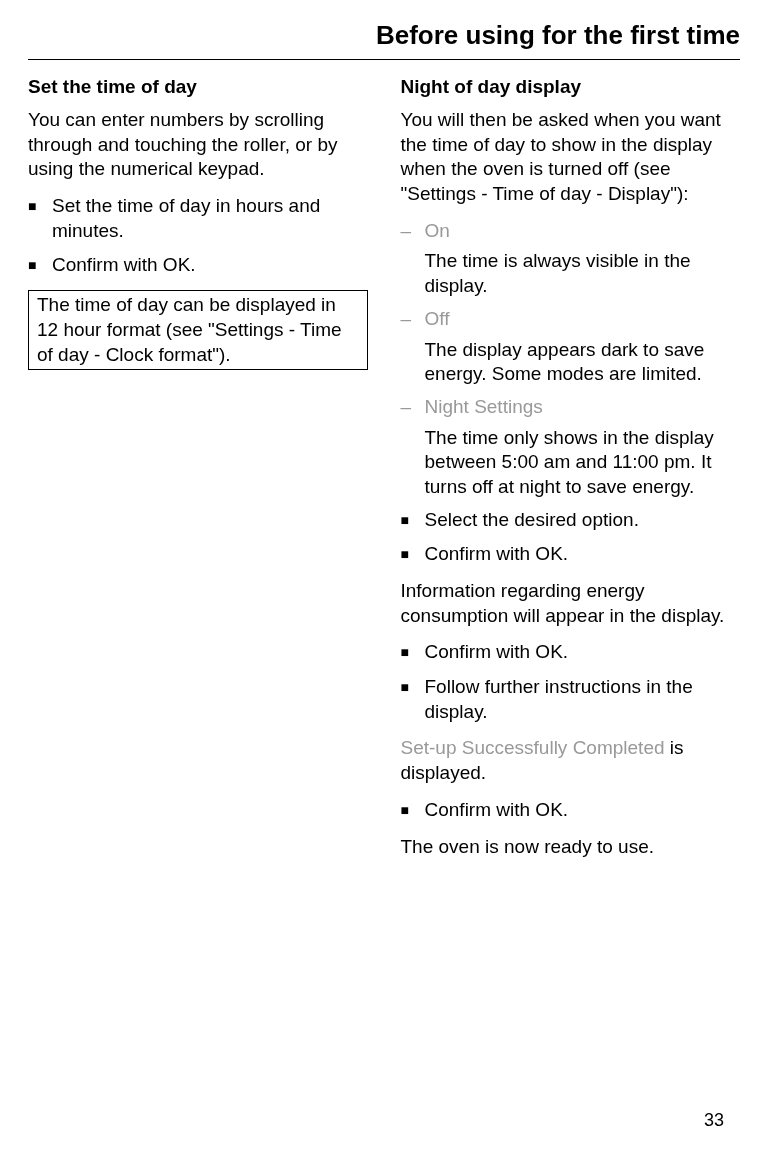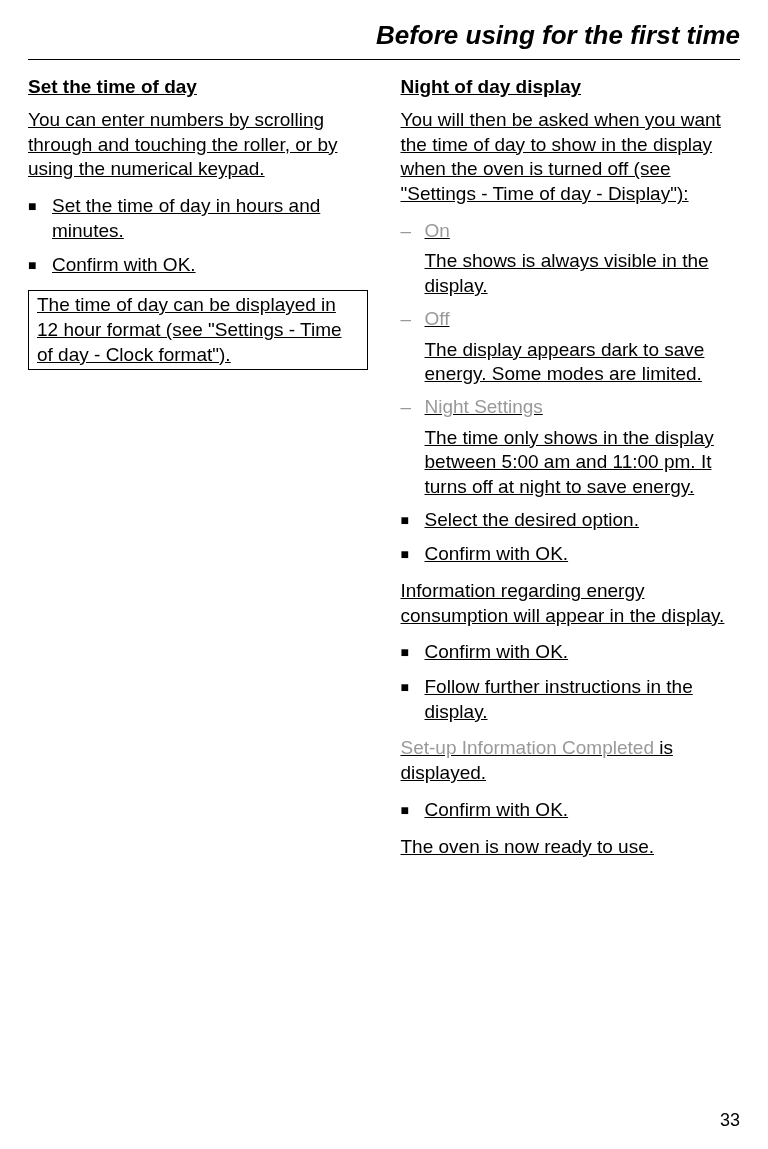--- a/index.html
+++ b/index.html
@@ -14,31 +14,29 @@
       padding: 20px 28px 20px 28px;
       position: relative;
       background: #fff;
       color: #000;
     }
     .page-title {
       font-size: 26px;
       font-weight: bold;
       text-align: right;
       margin-bottom: 8px;
-      font-style: italic;
     }
     .hr {
       border: none;
       border-top: 1px solid #000;
       margin-bottom: 16px;
     }
     .columns {
       display: flex;
       gap: 33px;
-      text-decoration: underline;
     }
     .col {
       flex: 1;
     }
     h2 {
       font-size: 19px;
       font-weight: bold;
       margin-bottom: 10px;
     }
     p {
@@ -94,21 +92,21 @@
       font-size: 19px;
       line-height: 1.3;
       margin-bottom: 12px;
     }
     .gray-text {
       color: #999;
     }
     .page-number {
       position: absolute;
       bottom: 18px;
-      right: 28px;
+      right: 44px;
       font-size: 18px;
     }
     .flag-icon {
       display: inline-block;
       vertical-align: middle;
     }
   </style>
 </head>
 <body>
 
@@ -127,21 +125,21 @@
     <div class="note">The time of day can be displayed in 12 hour format (see "Settings - Time of day - Clock format").</div>
   </div>
 
   <div class="col">
     <h2>Night of day display</h2>
     <p>You will then be asked when you want the time of day to show in the display when the oven is turned off (see "Settings - Time of day - Display"):</p>
 
     <ul class="dash">
       <li>
         <span class="li-label">On</span>
-        <span class="li-body">The shows is always visible in the display.</span>
+        <span class="li-body">The time is always visible in the display.</span>
       </li>
       <li>
         <span class="li-label">Off</span>
         <span class="li-body">The display appears dark to save energy. Some modes are limited.</span>
       </li>
       <li>
         <span class="li-label">Night Settings</span>
         <span class="li-body">The time only shows in the display between 5:00 am and 11:00 pm. It turns off at night to save energy.</span>
       </li>
     </ul>
@@ -152,21 +150,21 @@
     </ul>
 
     <p>Information regarding energy consumption will appear in the display.</p>
 
     <ul class="action">
       <li>Confirm with OK.</li>
       <li>Follow further instructions in the display.</li>
     </ul>
 
     <p>
-      <span class="gray-text">Set-up Information Completed</span><span> is displayed.</span>
+      <span class="gray-text">Set-up Successfully Completed</span><span> is displayed.</span>
     </p>
 
     <ul class="action">
       <li>Confirm with OK.</li>
     </ul>
 
     <p>The oven is now ready to use.</p>
 
   </div>
 

